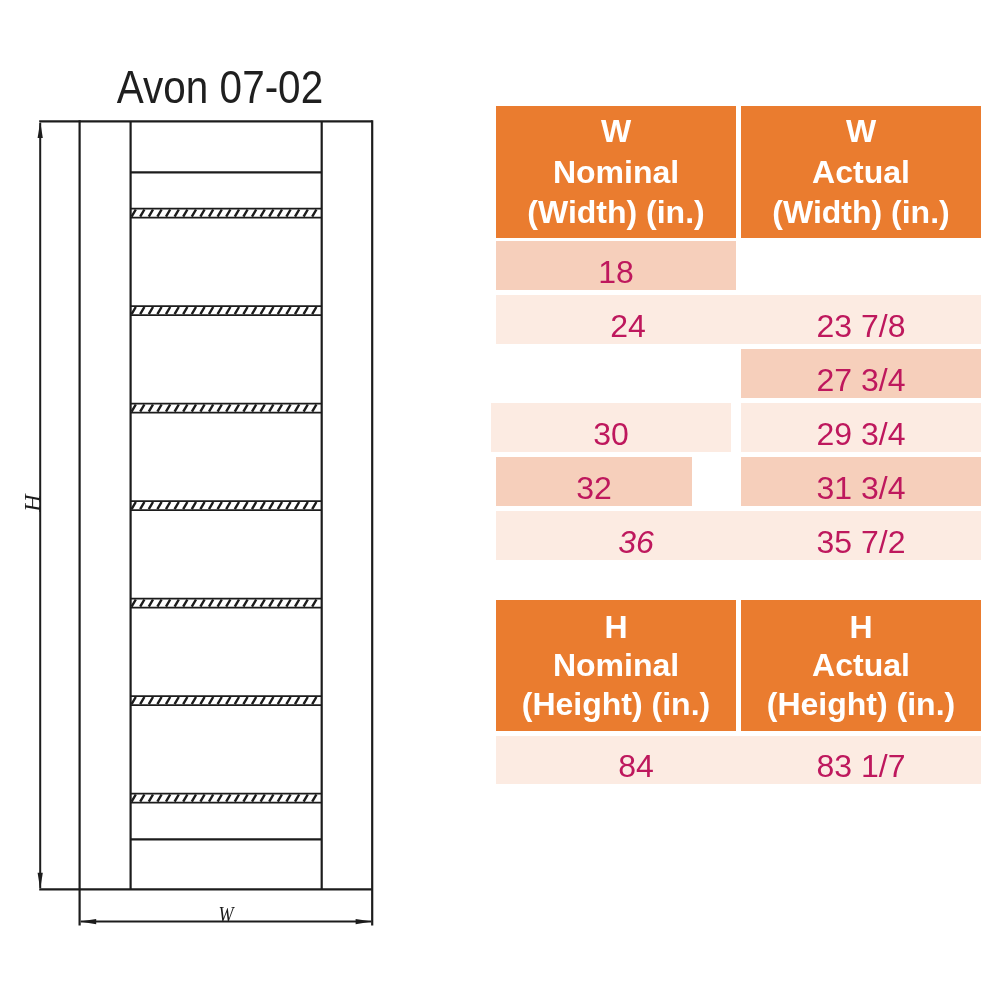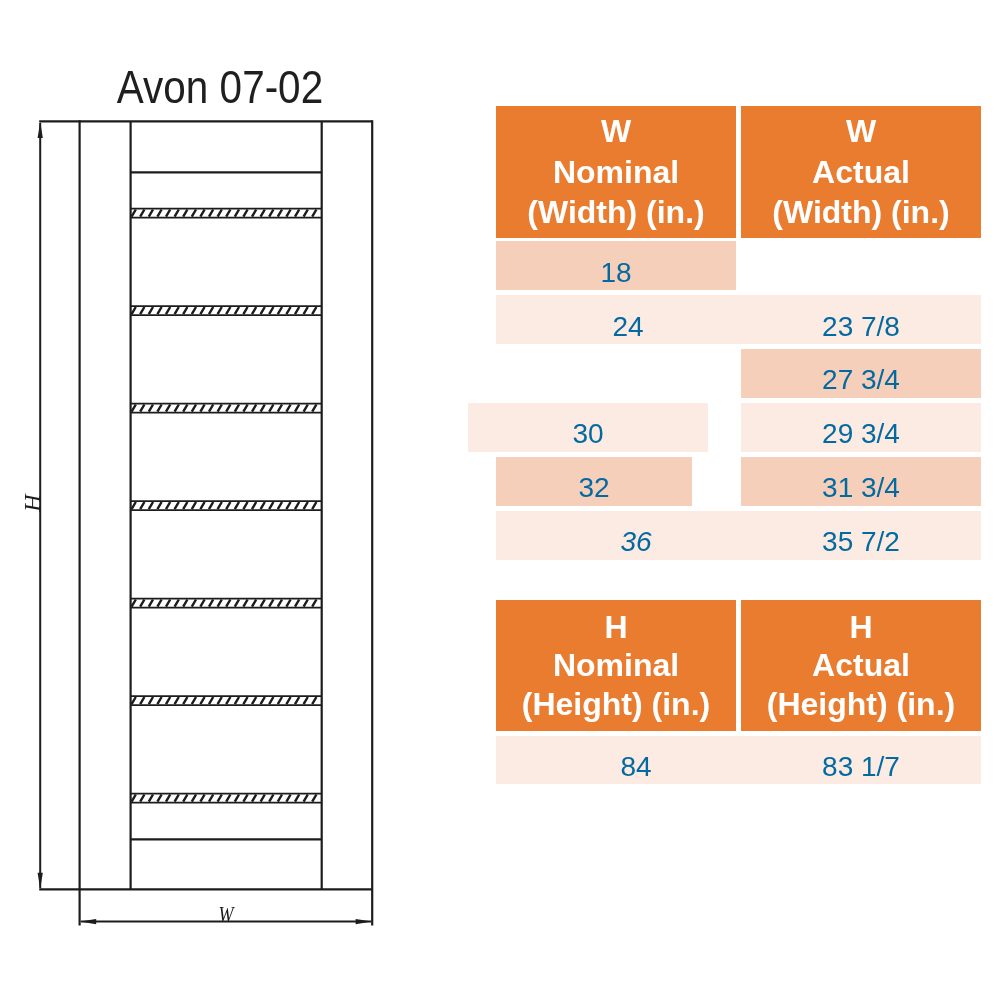--- a/index.html
+++ b/index.html
@@ -1,20 +1,20 @@
 <!DOCTYPE html>
 <html><head>
 <meta charset="utf-8">
 <style>
   html,body{margin:0;padding:0;background:#ffffff;}
   #canvas{position:relative;width:1000px;height:1000px;background:#ffffff;overflow:hidden;
           font-family:"Liberation Sans", sans-serif;}
   .abs{position:absolute;}
   .cell{position:absolute;display:flex;align-items:center;justify-content:center;
-        color:#0369a1;font-size:28px;padding-top:14px;box-sizing:border-box;}
+        color:#be185d;font-size:32px;padding-top:14px;box-sizing:border-box;}
   .hcell{position:absolute;display:flex;flex-direction:column;align-items:center;justify-content:center;
          color:#ffffff;font-weight:bold;font-size:32px;line-height:40.8px;text-align:center;
          background:#ea7c2f;}
 </style>
 </head>
 <body>
 <div id="canvas">
 
   <svg class="abs" style="left:0;top:0" width="1000" height="1000" viewBox="0 0 1000 1000">
     <g stroke="#1c1c1c" stroke-width="2.2" fill="none">
@@ -112,21 +112,21 @@
   <div class="cell" style="left:496px;top:241px;width:240px;height:49.4px;background:#f6cfbb;">18</div>
 
 
   <div class="cell" style="left:496px;top:294.9px;width:264px;height:49.4px;background:#fcebe2;">24</div>
 
   <div class="cell" style="left:741px;top:294.9px;width:240px;height:49.4px;background:#fcebe2;">23 7/8</div>
 
 
   <div class="cell" style="left:741px;top:348.8px;width:240px;height:49.4px;background:#f6cfbb;">27 3/4</div>
 
-  <div class="cell" style="left:468px;top:402.7px;width:240px;height:49.4px;background:#fcebe2;">30</div>
+  <div class="cell" style="left:491px;top:402.7px;width:240px;height:49.4px;background:#fcebe2;">30</div>
 
   <div class="cell" style="left:741px;top:402.7px;width:240px;height:49.4px;background:#fcebe2;">29 3/4</div>
 
   <div class="cell" style="left:496px;top:456.6px;width:196px;height:49.4px;background:#f6cfbb;">32</div>
 
   <div class="cell" style="left:741px;top:456.6px;width:240px;height:49.4px;background:#f6cfbb;">31 3/4</div>
 
   <div class="cell" style="left:496px;top:510.5px;width:280px;height:49.4px;background:#fcebe2;font-style:italic;">36</div>
 
   <div class="cell" style="left:741px;top:510.5px;width:240px;height:49.4px;background:#fcebe2;">35 7/2</div>

